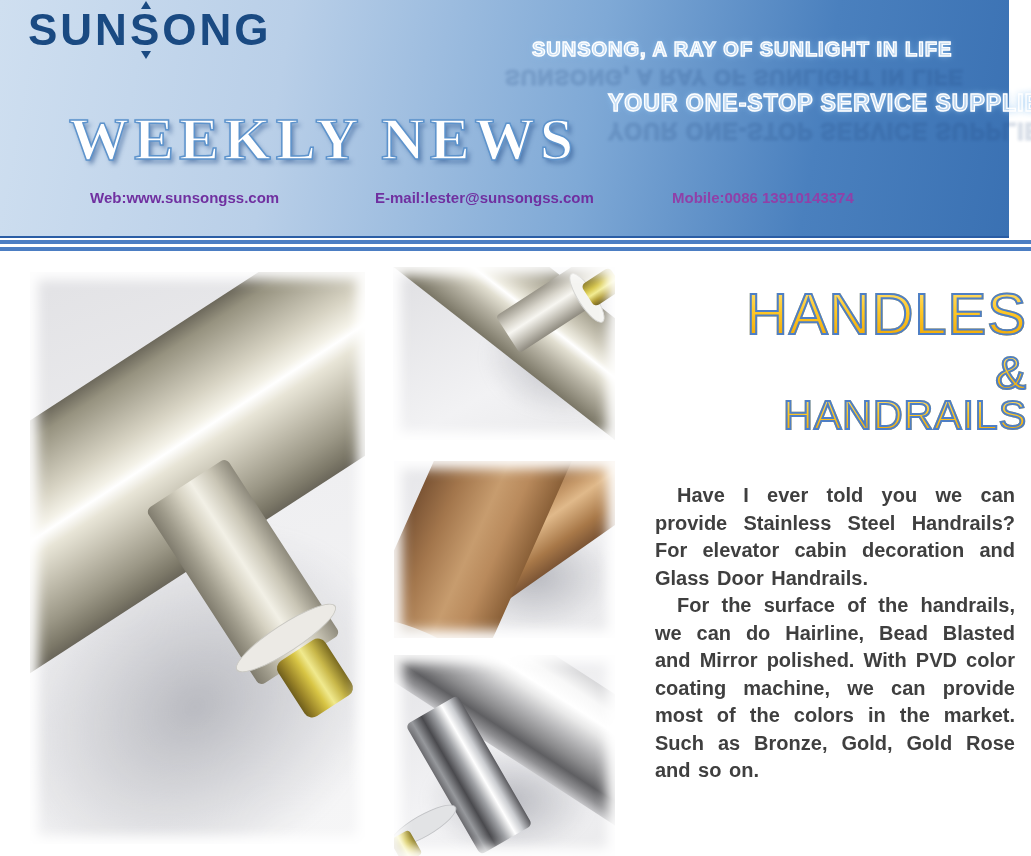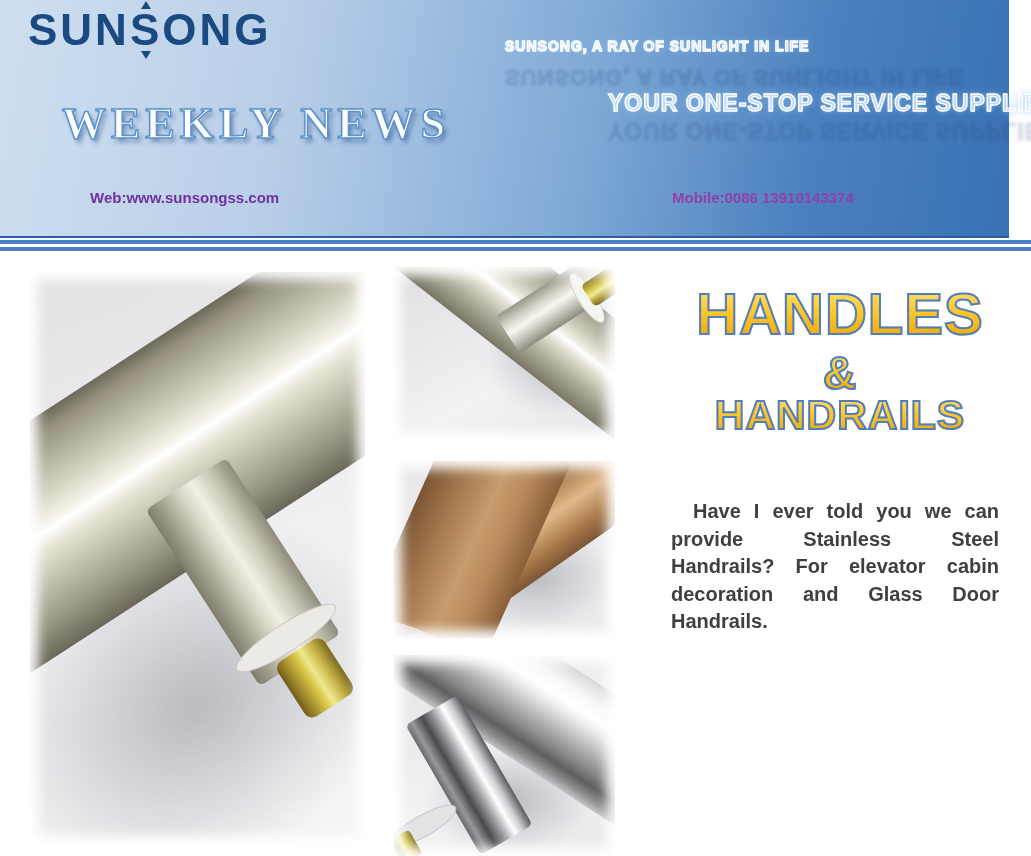--- a/index.html
+++ b/index.html
@@ -23,27 +23,27 @@
         border-left:5px solid transparent;border-right:5px solid transparent;border-top:8px solid #1a4a82;}
   .logo-cn{position:absolute;left:66px;top:50px;color:#1e5290;font-weight:bold;
         font-size:38px;letter-spacing:24px;line-height:1;}
 
   .slogan{position:absolute;font-weight:800;letter-spacing:1px;white-space:nowrap;
         color:rgba(255,255,255,0.18);-webkit-text-stroke:1.3px #ffffff;
         text-shadow:0 0 7px rgba(142,195,242,0.95),0 0 2px rgba(255,255,255,0.8);}
   .slogan-reflect{position:absolute;font-weight:800;letter-spacing:1px;white-space:nowrap;
         transform:scaleY(-1);opacity:0.30;filter:blur(1.5px);
         color:rgba(25,60,110,0.45);-webkit-text-stroke:1.2px rgba(30,70,130,0.65);}
-  .s1 {left:505px;top:38px;font-size:14px;}
+  .s1 {left:532px;top:38px;font-size:20px;}
   .s1r{left:505px;top:64px;font-size:22px;}
   .s2 {left:608px;top:90px;font-size:23px;}
   .s2r{left:608px;top:117px;font-size:23px;}
 
-  .weekly{position:absolute;left:60px;top:100px;margin:2px;
-        font-family:"Liberation Serif",serif;font-weight:bold;font-size:44px;letter-spacing:5px;
+  .weekly{position:absolute;left:60px;top:100px;margin:9px;
+        font-family:"Liberation Serif",serif;font-weight:bold;font-size:60px;letter-spacing:5px;
         color:#ffffff;-webkit-text-stroke:1.5px #5d93cc;line-height:1;
         text-shadow:3px 4px 4px rgba(36,78,138,0.5),0 0 2px rgba(110,160,215,0.8);}
 
   .contact{position:absolute;top:184px;left:0;width:1031px;height:28px;
         font-weight:bold;font-size:15px;line-height:28px;}
   .contact span{position:absolute;white-space:nowrap;}
   .c-web   {left:90px; color:#7030a0;}
   .c-email {left:375px;color:#7030a0;}
   .c-mobile{left:672px;color:#9040a8;}
 
@@ -96,52 +96,53 @@
   .pc-tube{position:absolute;left:-80px;top:-6px;width:430px;height:110px;transform:rotate(33deg);
         background:linear-gradient(180deg,#d8d8da 0%,#f8f8f8 16%,#ffffff 30%,#e8e8e8 40%,#b8b8ba 55%,#8a8a8c 70%,#5f5f62 82%,#8f8f92 92%,#c5c5c8 100%);}
   .pc-standoff{position:absolute;left:0px;top:90px;width:150px;height:60px;border-radius:5px;transform:rotate(60deg);
         background:linear-gradient(180deg,#5a5a5e 0%,#caccd0 18%,#ffffff 32%,#9fa1a5 50%,#4a4a4e 70%,#96989c 88%,#6a6a6e 100%);}
   .pc-flange{position:absolute;left:18px;top:133px;width:20px;height:74px;border-radius:50%;transform:rotate(60deg);
         background:#e2e3e5;border:1px solid #c2c3c6;}
   .pc-brass{position:absolute;left:-2px;top:181px;width:28px;height:22px;border-radius:4px;transform:rotate(60deg);
         background:linear-gradient(180deg,#8a7a26 0%,#d8c850 40%,#f2ec92 60%,#6f5e1c 100%);}
 
   
-  .article-title{position:absolute;left:653px;width:374px;margin:0;text-align:center;
-        font-weight:bold;line-height:1;letter-spacing:1px;
+  .article-title{position:absolute;left:653px;width:374px;margin:0;text-align:right;
+        font-weight:normal;line-height:1;letter-spacing:1px;
         color:#f2ac00;-webkit-text-stroke:2px #4e7fc6;}
   @supports ((-webkit-background-clip:text)){
     .article-title{background:linear-gradient(180deg,#ffe27a 0%,#ffc827 45%,#efa400 100%);
         -webkit-background-clip:text;background-clip:text;color:transparent;}
   }
   .t1{top:285px;font-size:58px;}
   .tamp{top:350px;font-size:46px;}
   .t2{top:395px;font-size:41px;}
 
   .article-body{position:absolute;left:655px;top:482px;width:360px;
         color:#3f3f3f;font-weight:bold;font-size:20px;line-height:27.5px;}
-  .article-body p{margin:16px;text-align:justify;text-indent:22px;word-spacing:2px;}
+  .article-body p{margin:0;text-align:justify;text-indent:22px;word-spacing:2px;}
 </style>
 </head>
 <body>
 
 <div class="page">
 
   <header class="header">
     <div class="logo"><span>SUN</span><span class="sun-s">S</span><span>ONG</span></div>
 
     <div class="slogan s1">SUNSONG, A RAY OF SUNLIGHT IN LIFE</div>
     <div class="slogan-reflect s1r">SUNSONG, A RAY OF SUNLIGHT IN LIFE</div>
     <div class="slogan s2">YOUR ONE-STOP SERVICE SUPPLIER!</div>
     <div class="slogan-reflect s2r">YOUR ONE-STOP SERVICE SUPPLIER!</div>
 
     <h1 class="weekly">WEEKLY NEWS</h1>
 
     <div class="contact">
       <span class="c-web">Web:www.sunsongss.com</span>
+      <span class="c-email">E-mail:lester@sunsongss.com</span>
       <span class="c-mobile">Mobile:0086 13910143374</span>
     </div>
   </header>
 
   <div class="stripe stripe1"></div>
   <div class="stripe stripe2"></div>
 
   <main>
 
     <div class="photo photo-large">
@@ -177,16 +178,17 @@
       <div class="pc-brass"></div>
       <div class="feather"></div>
     </div>
 
     <h2 class="article-title t1">HANDLES</h2>
     <h2 class="article-title tamp">&amp;</h2>
     <h2 class="article-title t2">HANDRAILS</h2>
 
     <div class="article-body">
       <p>Have I ever told you we can provide Stainless Steel Handrails? For elevator cabin decoration and Glass Door Handrails.</p>
+      <p>For the surface of the handrails, we can do Hairline, Bead Blasted and Mirror polished. With PVD color coating machine, we can provide most of the colors in the market. Such as Bronze, Gold, Gold Rose and so on.</p>
     </div>
 
   </main>
 </div>
 
 </body></html>

